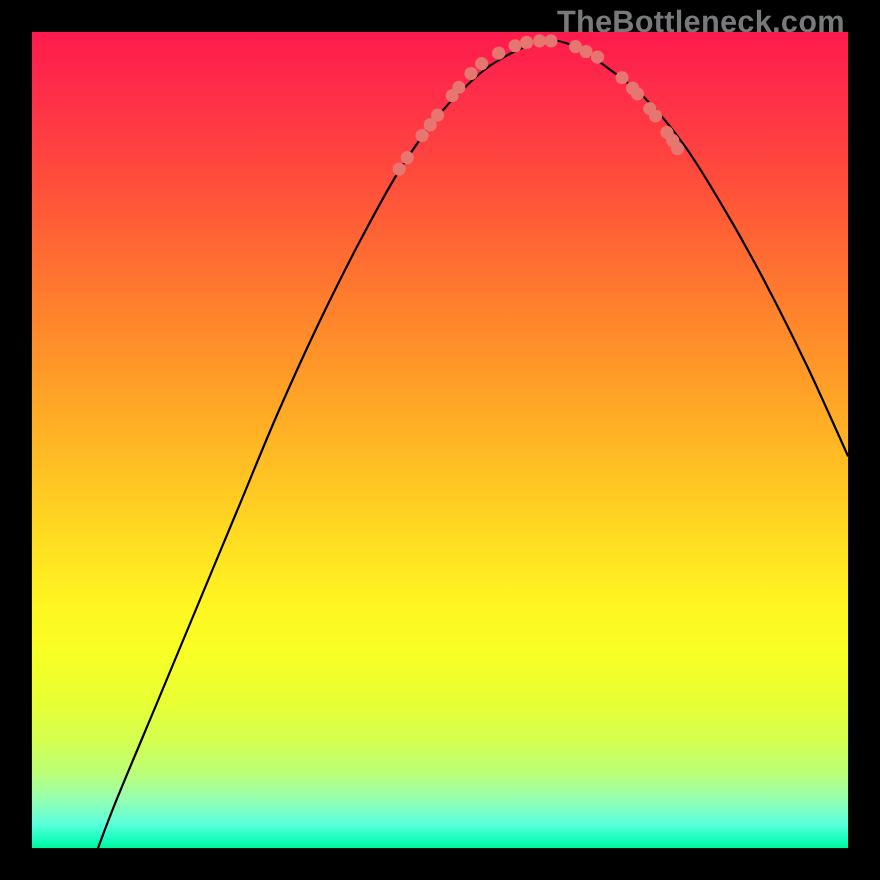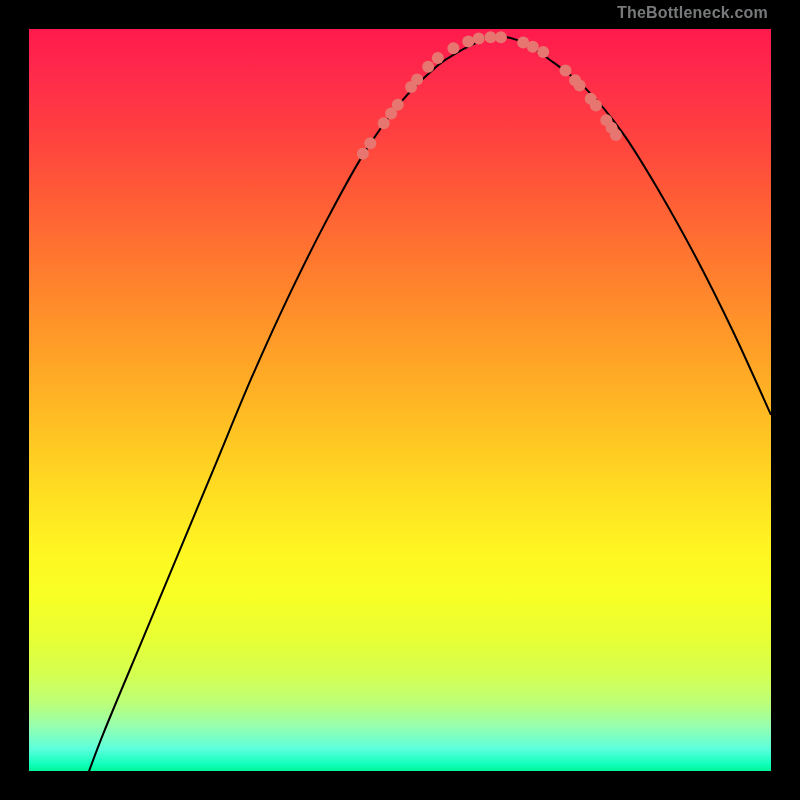--- a/index.html
+++ b/index.html
@@ -35,21 +35,21 @@
       #5cffdc 97%,
       #13ffbd 99%,
       #00f59a 100%
     );
   }
   .watermark {
     position: absolute;
     top: 4px;
     right: 32px;
     font-family: Arial, Helvetica, sans-serif;
-    font-size: 16px;
+    font-size: 28px;
     font-weight: bold;
     color: #77797a;
     letter-spacing: 0.2px;
   }
   svg.curve {
     position: absolute;
     left: 0;
     top: 0;
     width: 742px;
     height: 742px;

